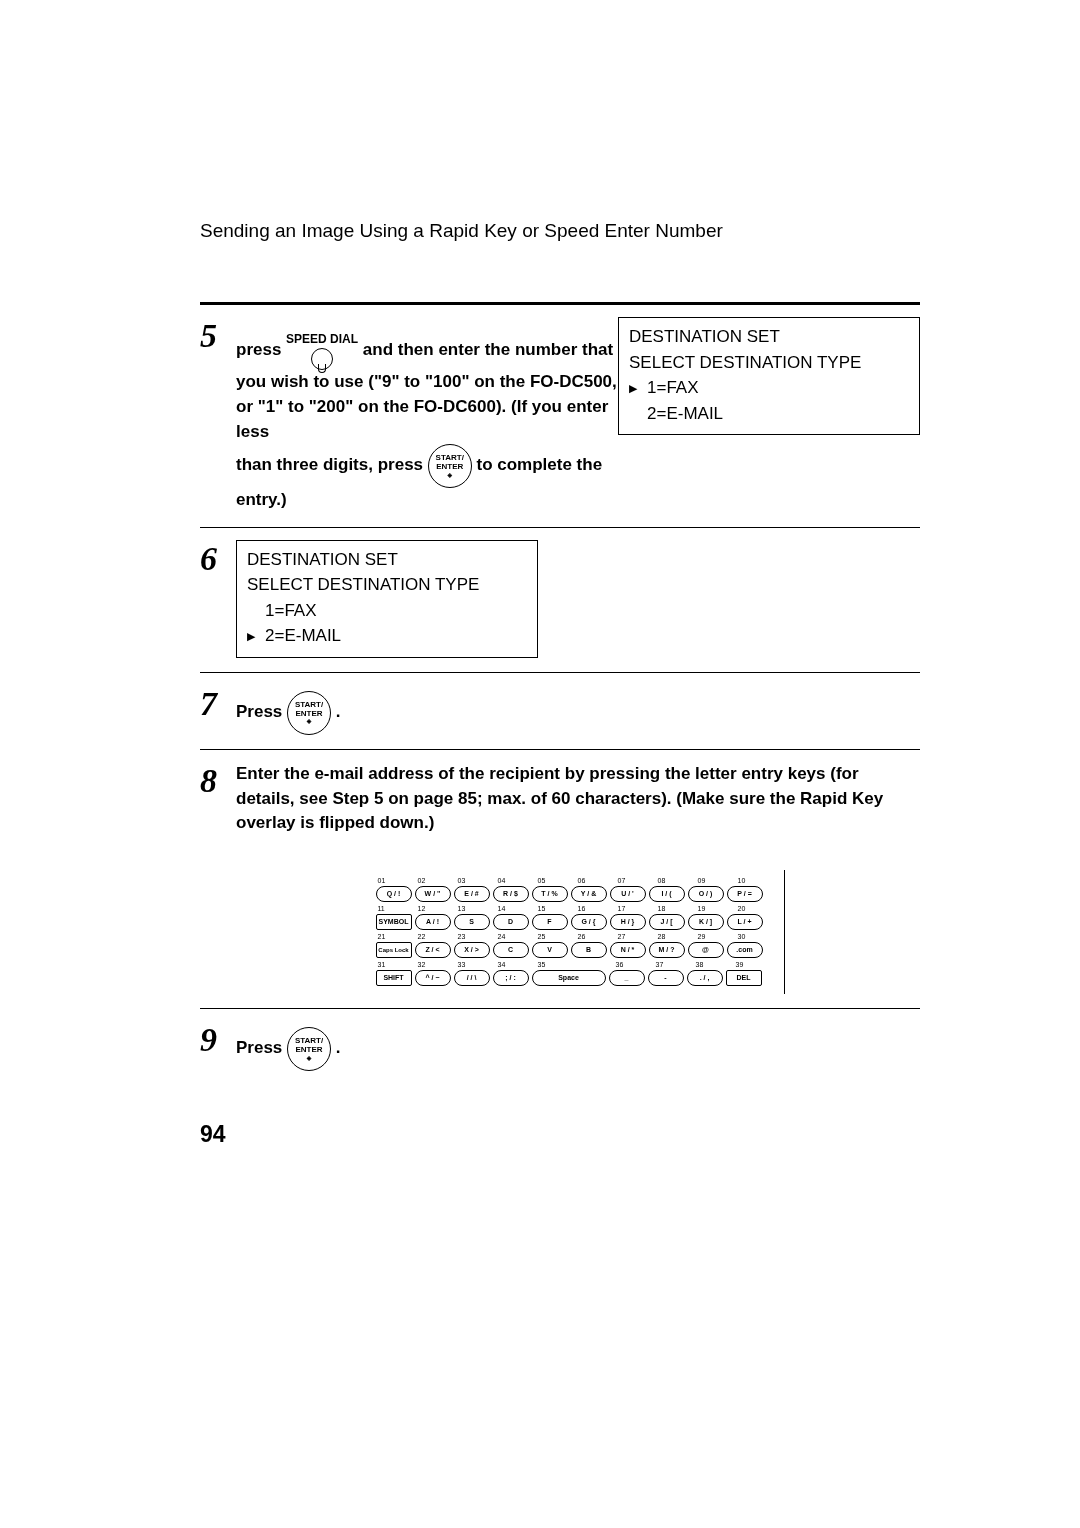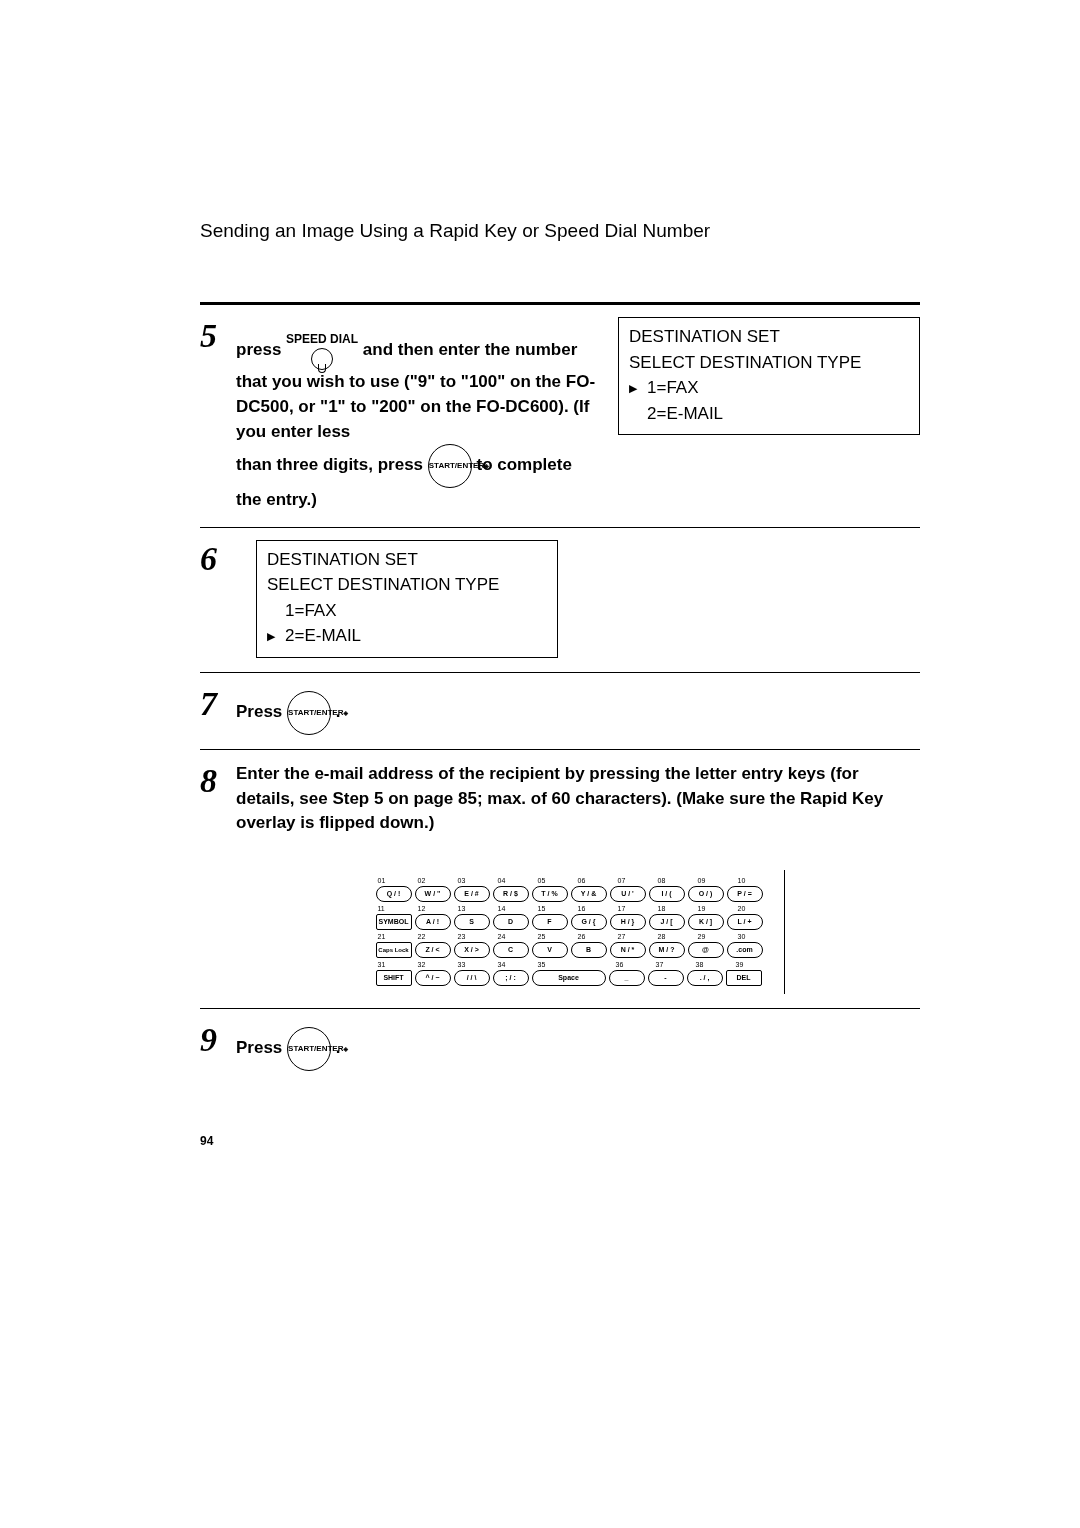--- a/index.html
+++ b/index.html
@@ -44,21 +44,20 @@
     padding-top: 2px;
   }
   .step-body {
     flex: 1;
     font-size: 17px;
     line-height: 1.45;
     font-weight: bold;
   }
   .display-box {
     flex: 0 0 280px;
-    margin-left: 20px;
     border: 1.5px solid #000;
     padding: 6px 10px 8px 10px;
     font-size: 17px;
     line-height: 1.5;
     font-weight: normal;
   }
   .display-box .indent {
     padding-left: 18px;
     position: relative;
   }
@@ -76,22 +75,23 @@
     padding: 0 10px;
     font-size: 11px;
     font-weight: bold;
     line-height: 18px;
     vertical-align: middle;
     text-align: center;
     min-width: 28px;
   }
   .key-enter {
     display: inline-flex;
-    flex-direction: row;
+    flex-direction: column;
     align-items: center;
+    justify-content: center;
     border: 1.5px solid #000;
     border-radius: 50%;
     width: 42px;
     height: 42px;
     font-size: 8px;
     font-weight: bold;
     vertical-align: middle;
     line-height: 1.1;
   }
   .speed-dial {
@@ -183,28 +183,28 @@
     width: 72px;
   }
   .keyboard .key.label {
     border-radius: 2px;
   }
   .page-number {
     position: absolute;
     left: 200px;
     bottom: 380px;
     font-weight: bold;
-    font-size: 12px;
+    font-size: 23px;
   }
 </style>
 </head>
 <body>
 
 <div class="page">
-  <div class="page-header">Sending an Image Using a Rapid Key or Speed Dial Number</div>
+  <div class="page-header">Sending an Image Using a Rapid Key or Speed Enter Number</div>
 
   <hr class="thick">
 
   <div class="step-row">
     <div class="step-num">5</div>
     <div class="step-body">
       <div style="height:14px"></div>
       <div>
         <span>press </span>
         <span class="speed-dial">

